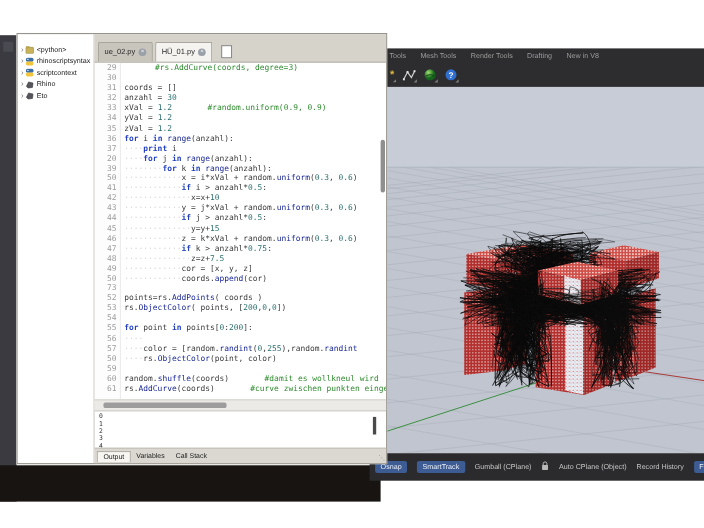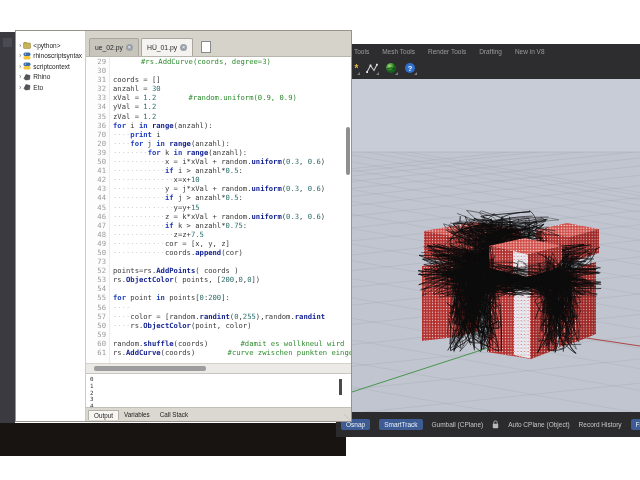--- a/index.html
+++ b/index.html
@@ -35,21 +35,21 @@
   .tab{height:17px;display:flex;align-items:center;gap:3px;font-size:6.8px;padding:0 5px;background:#c8c5bd;
        border:1px solid #a9a69e;border-bottom:none;border-radius:2px 2px 0 0;color:#2a2a2a;white-space:nowrap;}
   .tab.active{background:#f4f3f0;}
   .closedot{width:7px;height:7px;border-radius:50%;background:#9aa0a8;color:#fff;font-size:5.5px;line-height:7px;text-align:center;}
   .newdoc{width:8px;height:10px;background:#fff;border:1px solid #8a8a8a;margin:0 0 3px 6px;}
   .codewrap{position:relative;height:306px;overflow:hidden;display:flex;justify-content:flex-end;}
   .gutter{width:20px;flex:0 0 20px;text-align:right;padding-right:3px;color:#9b9b9b;
           font-family:"DejaVu Sans Mono",monospace;font-size:7.2px;line-height:9.1px;background:#fdfdfd;border-right:1px solid #ececec;}
   .codecol{flex:1;font-family:"DejaVu Sans Mono",monospace;font-size:7.2px;line-height:9.1px;white-space:pre;overflow:hidden;padding-left:3px;color:#3a3a3a;}
   .codecol span.k{color:#2240c0;font-weight:bold;}
-  .codecol span.f{color:#101f8f;font-weight:bold;}
+  .codecol span.f{color:#101f8f;font-weight:normal;}
   .codecol span.c{color:#2e8b2e;margin-left:28px;}
   .codecol span.n{color:#2c6e6e;}
   .codecol span.w{color:#c9c9c9;}
   .vscroll{position:absolute;right:1px;top:70px;width:4px;height:48px;background:#8f8f8f;border-radius:2px;}
   .hscroll{height:9px;background:#eceae6;border-top:1px solid #d5d2ca;position:relative;flex:0 0 9px;}
   .hthumb{position:absolute;left:8px;top:2px;width:112px;height:5px;background:#9d9d9d;border-radius:2px;}
   .outwrap{flex:1;position:relative;border-top:1px solid #c9c6bf;display:flex;flex-direction:column;min-height:0;}
   .outlines{flex:1;font-family:"DejaVu Sans Mono",monospace;font-size:5.8px;line-height:6.8px;padding:2px 0 0 4px;color:#333;overflow:hidden;}
   .outscroll{position:absolute;right:9px;top:5px;width:3px;height:16px;background:#4a4a4a;}
   .outtabs{height:13px;background:#dbd8d1;display:flex;font-size:6.3px;color:#222;align-items:center;padding-left:2px;border-top:1px solid #c2bfb8;flex:0 0 13px;}
@@ -615,21 +615,21 @@
     <div class="codewrap">
       <div class="gutter" id="gutter">
           <div>29</div>
           <div>30</div>
           <div>31</div>
           <div>32</div>
           <div>33</div>
           <div>34</div>
           <div>35</div>
           <div>36</div>
-          <div>70</div>
+          <div>37</div>
           <div>20</div>
           <div>39</div>
           <div>50</div>
           <div>41</div>
           <div>42</div>
           <div>43</div>
           <div>44</div>
           <div>45</div>
           <div>46</div>
           <div>47</div>

